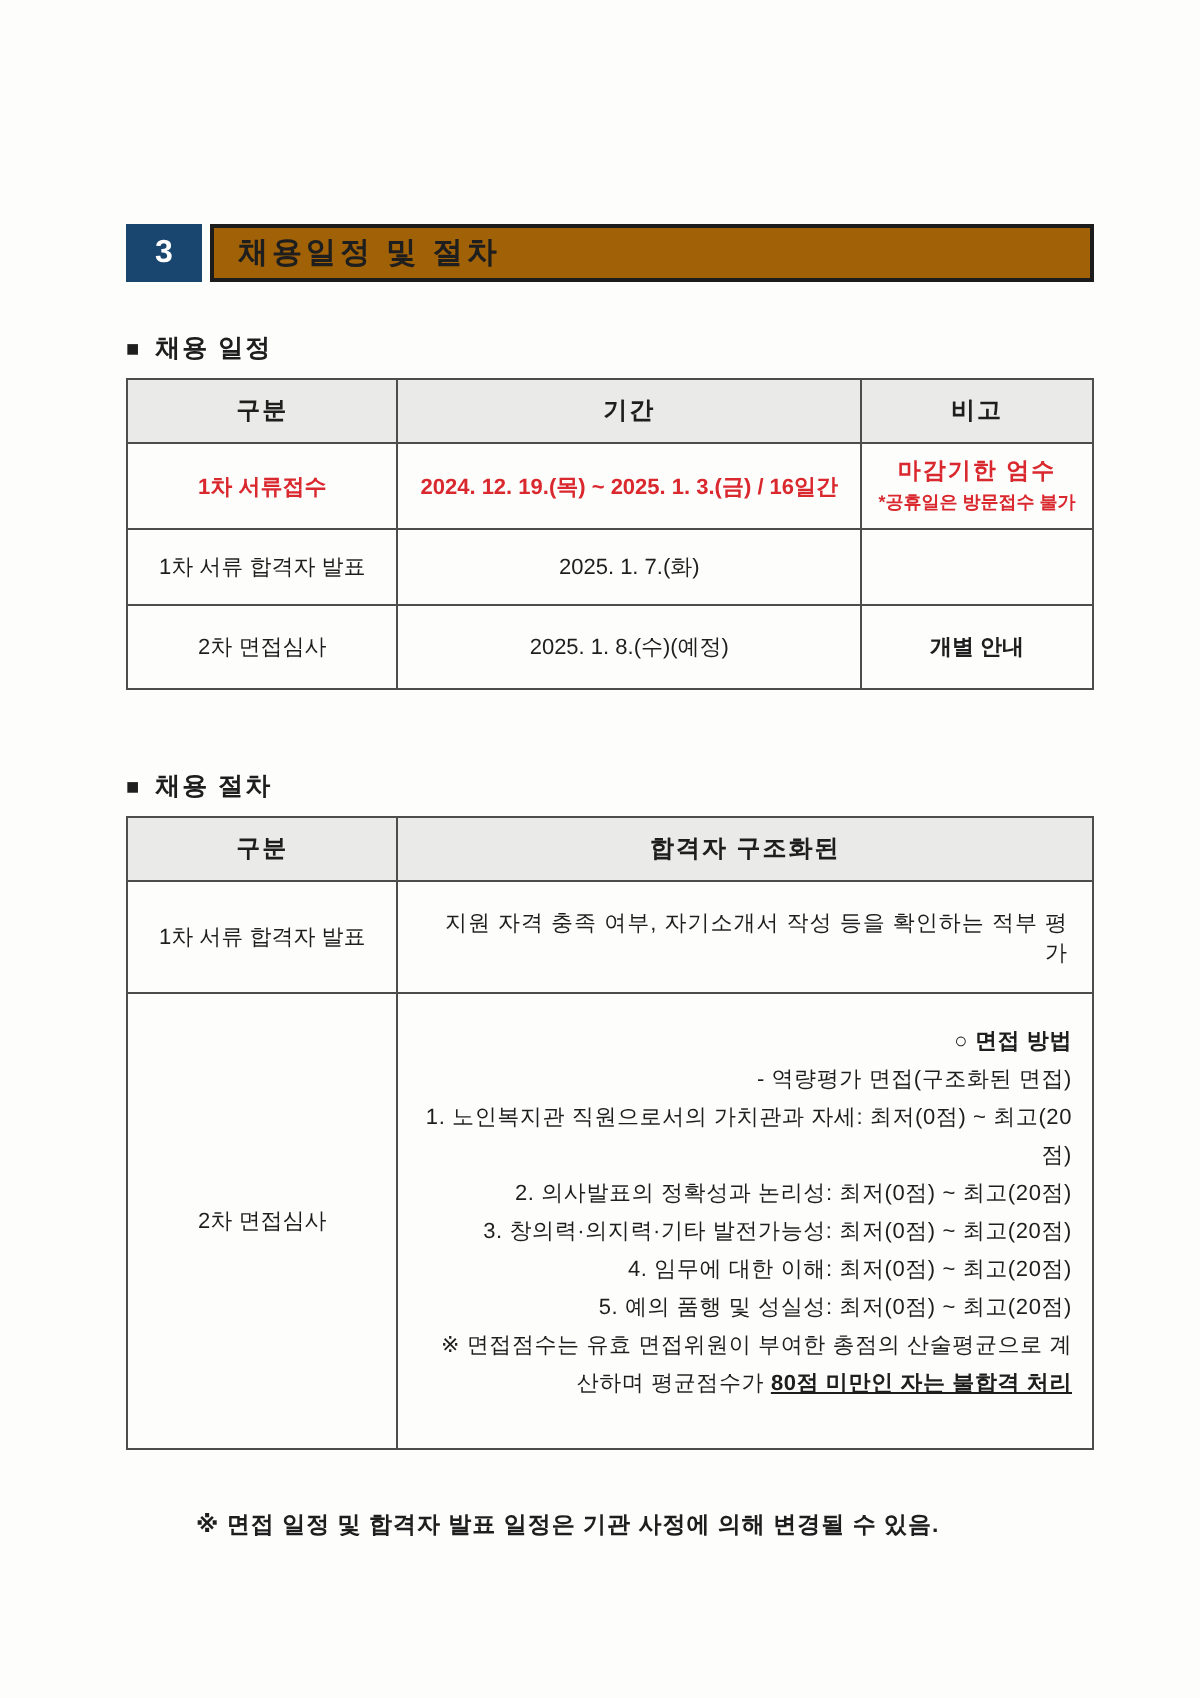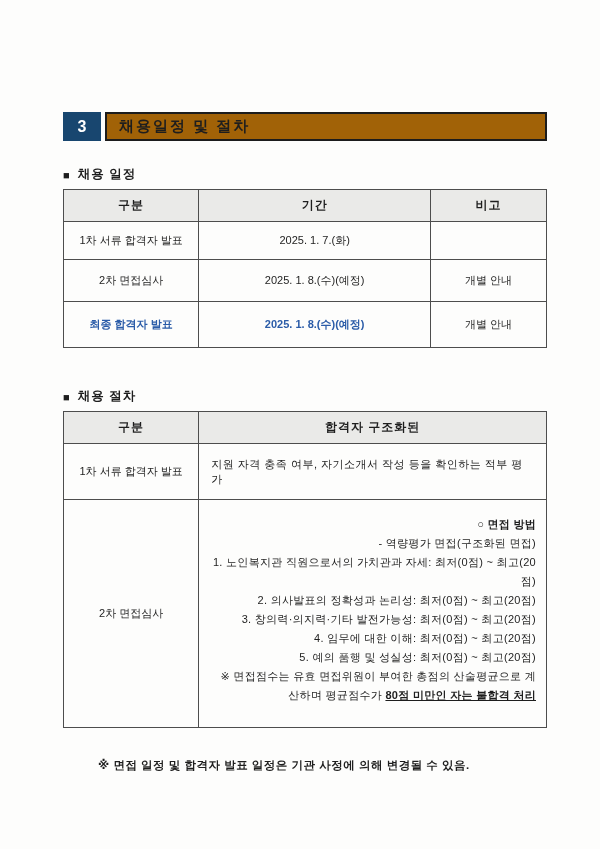--- a/index.html
+++ b/index.html
@@ -43,27 +43,27 @@
   td { font-size:11px; text-align:center; vertical-align:middle; padding:6px 4px; }
 
   .t-schedule { margin-bottom:40px; }
   .t-schedule .r1 td { height:42px; }
   .t-schedule .r2 td { height:38px; }
   .t-schedule .r3 td { height:42px; }
   .t-schedule .r4 td { height:46px; }
 
   .red   { color:#d9282e; font-weight:bold; }
   .blue  { color:#2b5ca8; font-weight:bold; }
-  .bold  { font-weight:normal; }
+  .bold  { font-weight:bold; }
   .note-main { font-size:11.5px; font-weight:bold; letter-spacing:1px; }
   .note-sub  { font-size:9px; font-weight:bold; margin-top:2px; letter-spacing:0; }
 
   .t-procedure td.cat { width:28%; }
   .t-procedure .r1 td { height:56px; }
-  .t-procedure .method { text-align:left; padding:10px 12px; letter-spacing:0.5px; }
+  .t-procedure .method { text-align:right; padding:10px 12px; letter-spacing:0.5px; }
   .t-procedure .r2 .detail {
     text-align:left; padding:15px 10px 22px 12px;
     font-size:11px; line-height:19px; letter-spacing:0.3px;
   }
   .detail .line { white-space:normal;text-align:right; }
   .method-title { font-weight:bold; }
   .note-em { font-weight:bold; text-decoration:underline; }
 
   
   .footnote {
@@ -90,33 +90,36 @@
         <col style="width:28%">
         <col style="width:48%">
         <col style="width:24%">
       </colgroup>
     <tbody>
         <tr>
       <th>구분</th>
       <th>기간</th>
       <th>비고</th>
     </tr>
+    <tr class="r1">
+      <td class="red">1차 서류접수</td>
+      <td class="red">2024. 12. 19.(목) ~ 2025. 1. 3.(금) / 16일간</td>
+      <td>
+        <div class="red note-main">마감기한 엄수</div>
+        <div class="red note-sub">*공휴일은 방문접수 불가</div>
+      </td>
+    </tr>
     <tr class="r2">
       <td>1차 서류 합격자 발표</td>
       <td>2025. 1. 7.(화)</td>
       <td></td>
     </tr>
     <tr class="r3">
       <td>2차 면접심사</td>
       <td>2025. 1. 8.(수)(예정)</td>
-      <td class="bold">개별 안내</td>
-    </tr>
-    <tr class="r4">
-      <td class="blue">최종 합격자 발표</td>
-      <td class="blue">2025. 1. 8.(수)(예정)</td>
       <td class="bold">개별 안내</td>
     </tr>
   </tbody>
     </table>
 
   <div class="sec-label">
     <span class="bullet">■</span>
     <span>채용 절차</span>
   </div>
 

